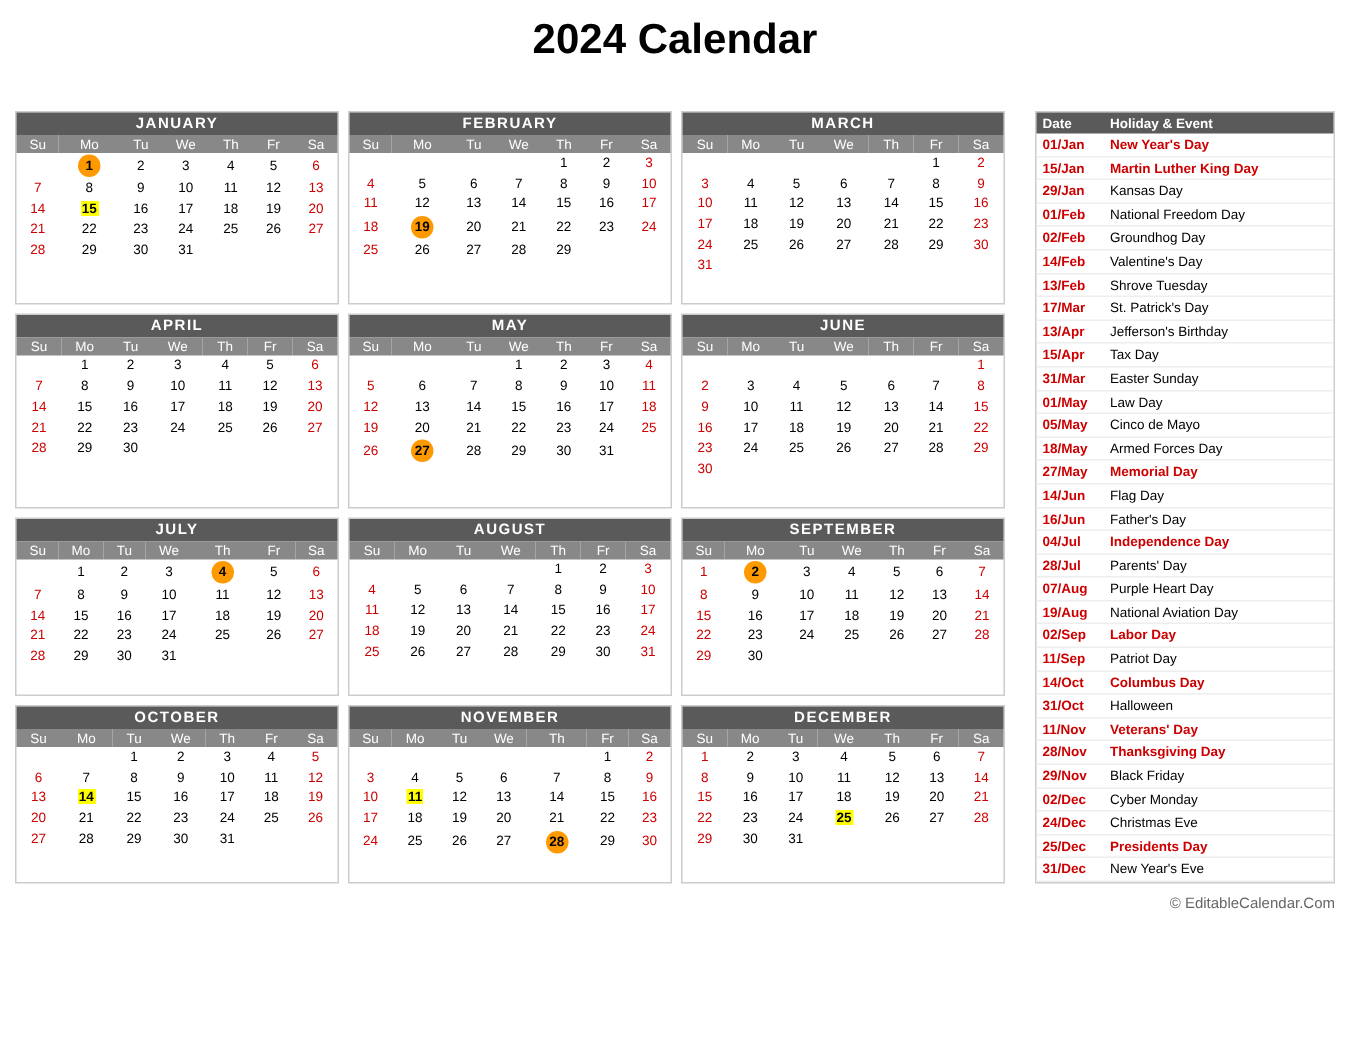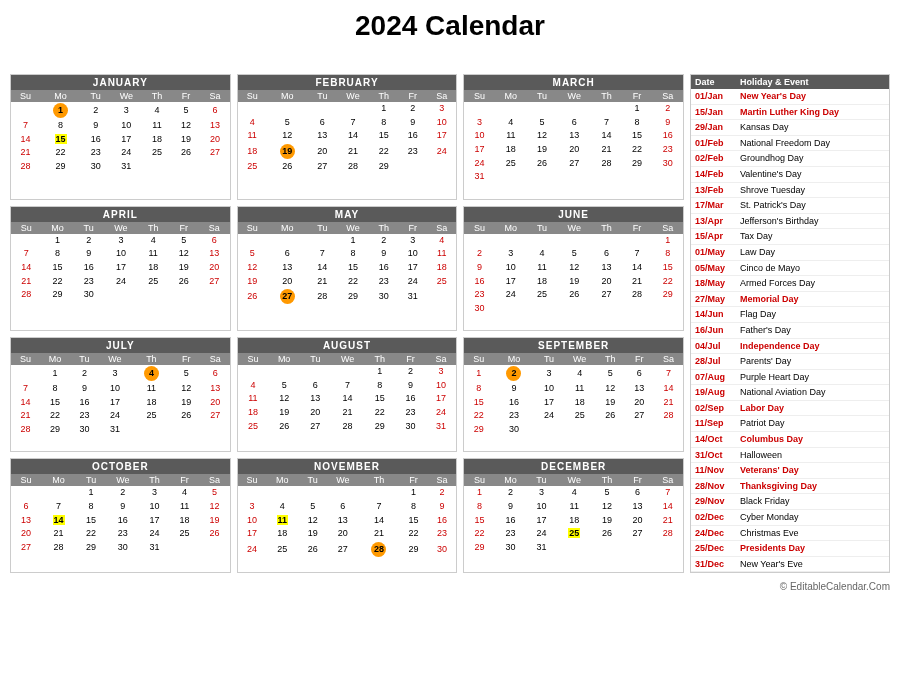--- a/index.html
+++ b/index.html
@@ -12,21 +12,21 @@
     }
     h1 {
       text-align: center;
       font-size: 28px;
       font-weight: bold;
       margin-bottom: 10px;
       color: #000;
     }
     .main-container {
       display: flex;
-      gap: 6px;
+      gap: 20px;
       margin-top: 32px;
     }
     .calendars-container {
       display: grid;
       grid-template-columns: repeat(3, 1fr);
       gap: 6px;
       flex: 1;
     }
     .month-block {
       border: 1px solid #ccc;
@@ -915,20 +915,24 @@
         </div>
         <div class="holiday-row">
           <div class="col-date">13/Apr</div>
           <div class="col-event normal">Jefferson's Birthday</div>
         </div>
         <div class="holiday-row">
           <div class="col-date">15/Apr</div>
           <div class="col-event normal">Tax Day</div>
         </div>
         <div class="holiday-row">
+          <div class="col-date">31/Mar</div>
+          <div class="col-event normal">Easter Sunday</div>
+        </div>
+        <div class="holiday-row">
           <div class="col-date">01/May</div>
           <div class="col-event normal">Law Day</div>
         </div>
         <div class="holiday-row">
           <div class="col-date">05/May</div>
           <div class="col-event normal">Cinco de Mayo</div>
         </div>
         <div class="holiday-row">
           <div class="col-date">18/May</div>
           <div class="col-event normal">Armed Forces Day</div>

